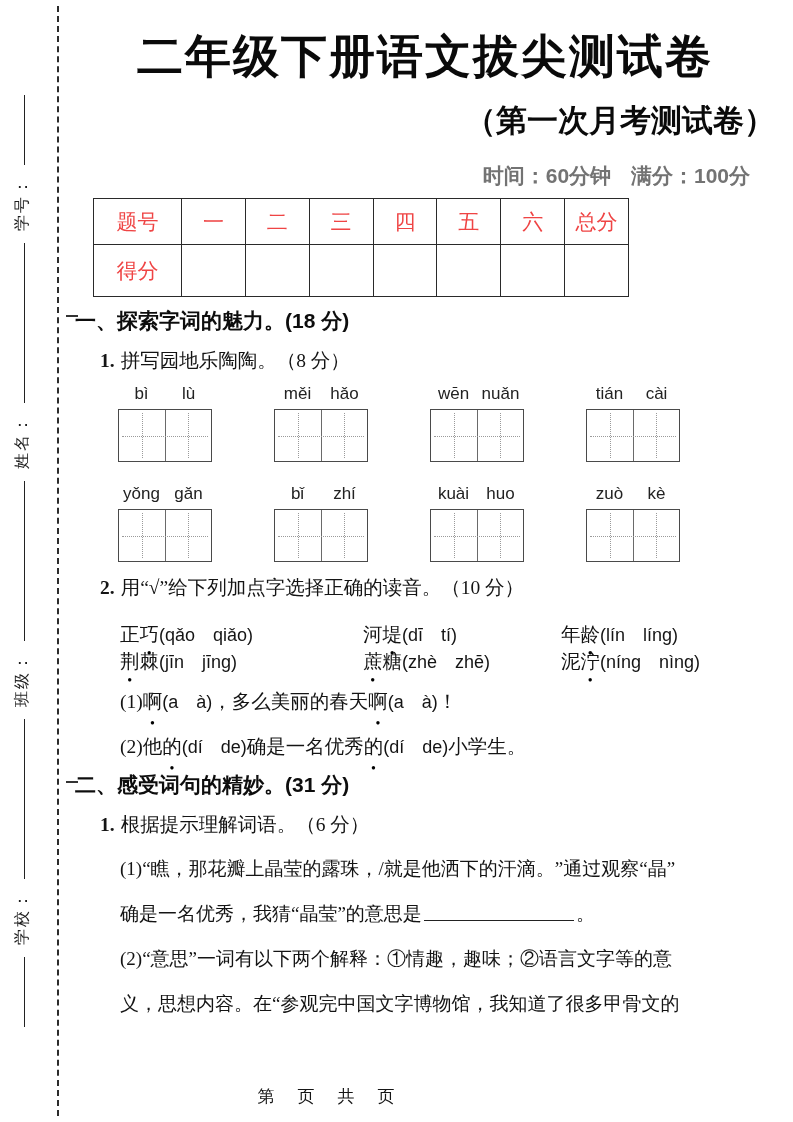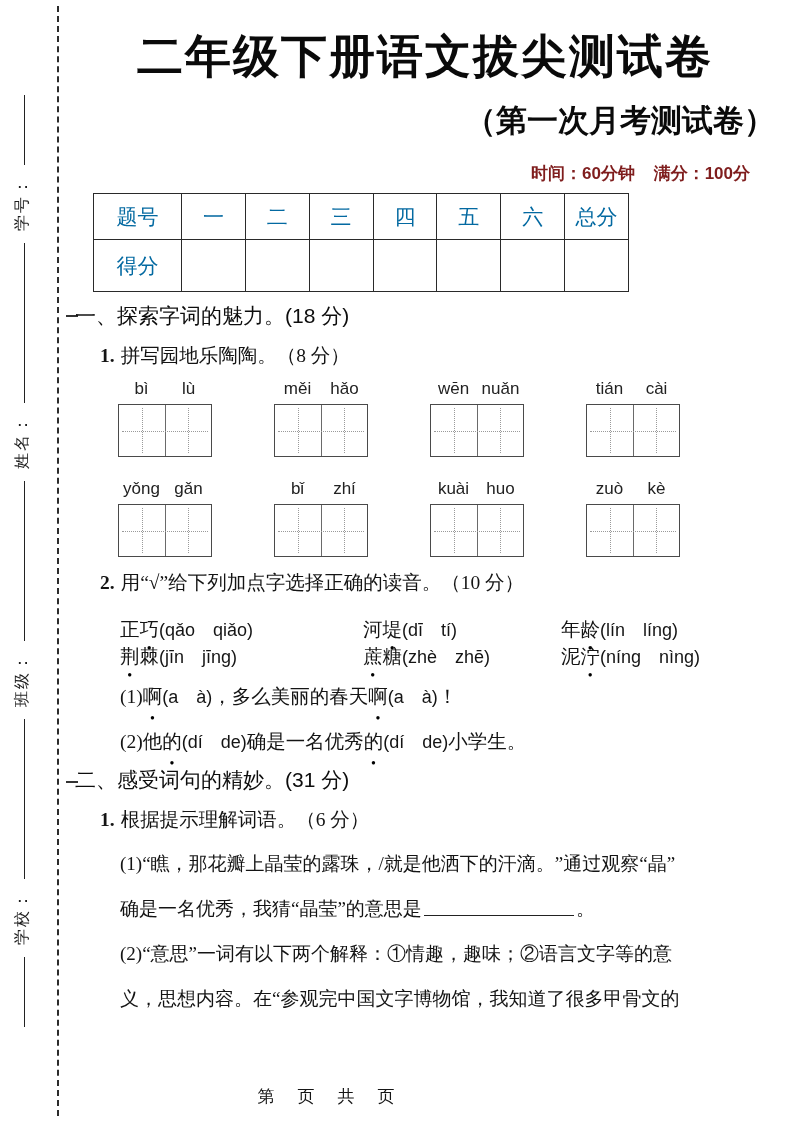--- a/index.html
+++ b/index.html
@@ -30,36 +30,36 @@
     margin-top:26px; text-align:center;
     font-family:"Liberation Sans", sans-serif; font-weight:900;
     font-size:46px; letter-spacing:2px; color:#0a0a0a;
   }
   .subtitle {
     margin-top:12px; text-align:right;
     font-family:"Liberation Sans", sans-serif; font-weight:800; font-size:31px; color:#0a0a0a;
   }
   .meta {
     margin-top:20px; text-align:right; padding-right:25px;
-    font-family:"Liberation Sans", sans-serif; font-size:17px; font-weight:600; color:#7f1d1d;
+    font-family:"Liberation Sans", sans-serif; font-size:21px; font-weight:600; color:#737373;
   }
   .meta span + span { margin-left:14px; }
 
   table.score-table {
     width:536px; margin:8px 0 0 18px; border-collapse:collapse; table-layout:fixed;
-    font-family:"Liberation Sans", sans-serif; font-size:21px; color:#0369a1; text-align:center;
+    font-family:"Liberation Sans", sans-serif; font-size:21px; color:#ef4444; text-align:center;
   }
   table.score-table th, table.score-table td { border:1.8px solid #2a2a2a; font-weight:500; }
   table.score-table col.first { width:88px; }
   tr.head-row { height:46px; }
   tr.score-row { height:52px; }
 
   .sec-heading {
     margin-top:10px; font-family:"Liberation Sans", sans-serif;
-    font-weight:400; font-size:21px; color:#0d0d0d;
+    font-weight:700; font-size:21px; color:#0d0d0d;
   }
   .sec-heading.second { margin-top:8px; }
   .q-line { margin:12px 0 0 25px; font-size:19.5px; }
   .q-line b { font-weight:700; margin-right:6px; }
 
   .py-flex-row { display:flex; gap:62px; margin:10px 0 0 43px; }
   .py-flex-row + .py-flex-row { margin-top:22px; }
   .py-group { width:94px; }
   .py-row { display:flex; height:25px; font-family:"Liberation Sans", sans-serif; font-size:17px; color:#222; }
   .py-syll { flex:1; text-align:center; }

